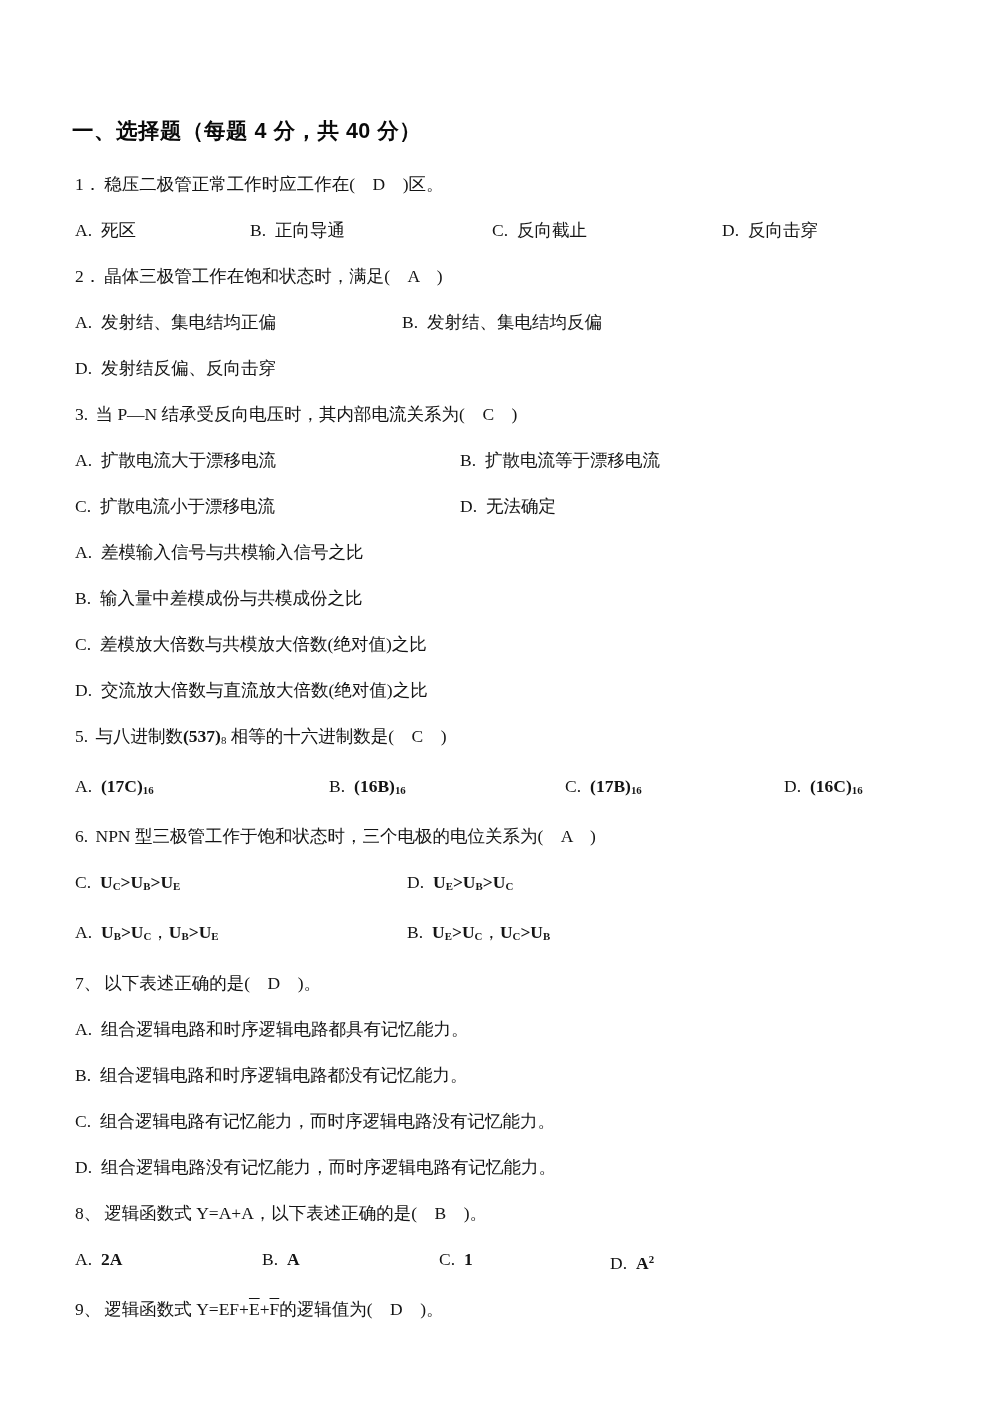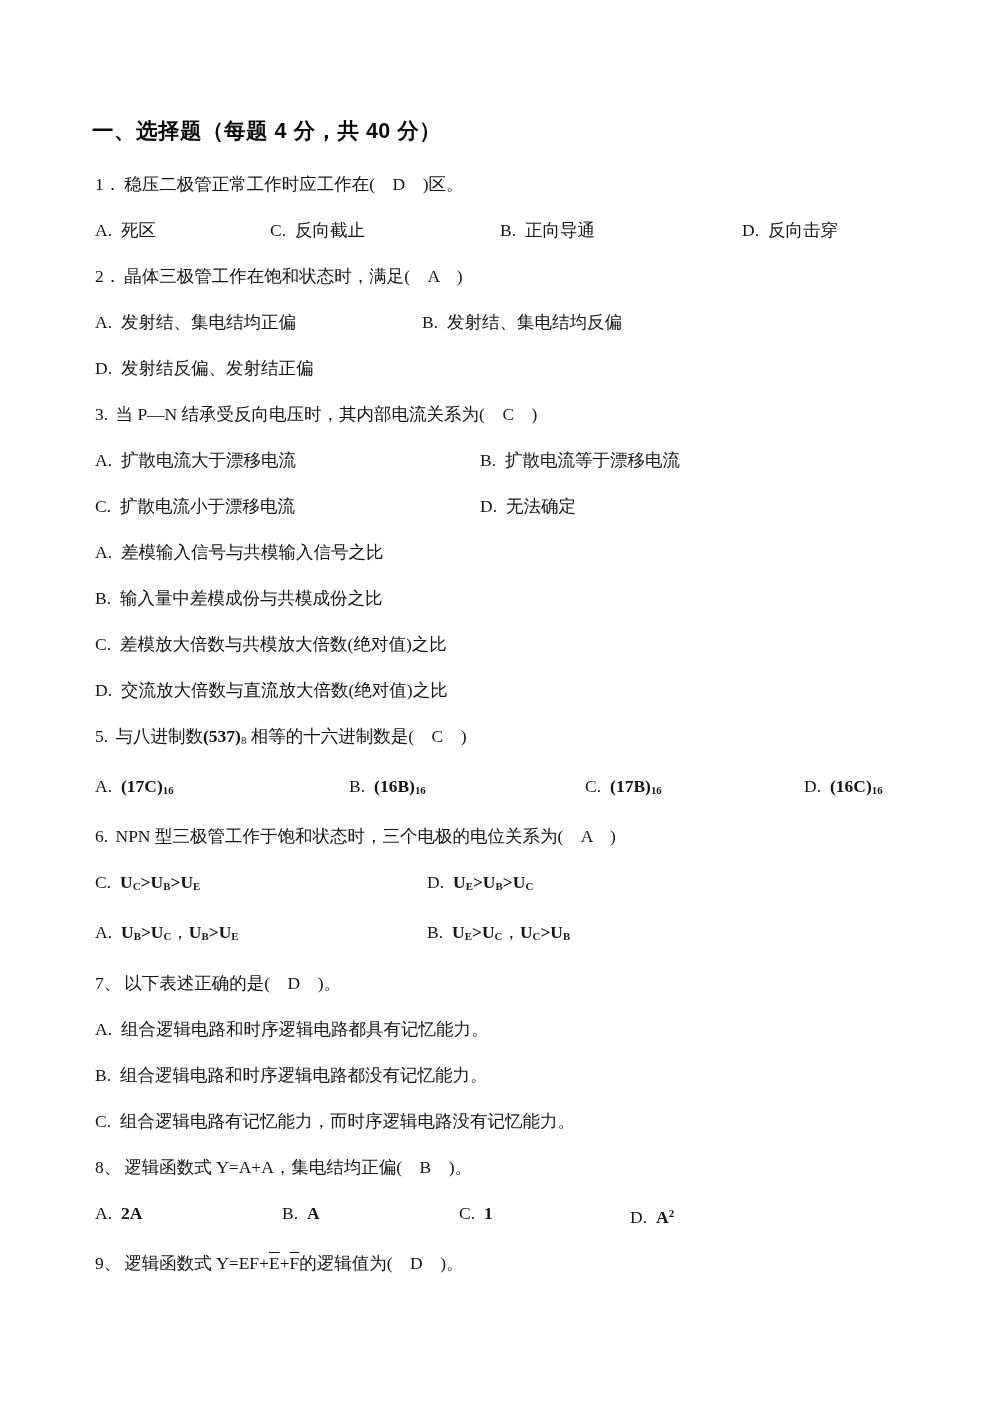--- a/index.html
+++ b/index.html
@@ -1,21 +1,21 @@
 <!DOCTYPE html>
 <html><head>
 <meta charset="utf-8">
 <style>
   html,body{margin:0;padding:0;background:#ffffff;}
   .page{
     position:relative;
     width:992px;height:1403px;
     box-sizing:border-box;
     background:#ffffff;
-    padding:114px 40px 0 92px;
+    padding:114px 40px 0 72px;
     overflow:hidden;
     color:#141414;
     font-family:"Liberation Serif","DejaVu Serif",serif;
   }
   .title{
     font-family:"Liberation Sans","DejaVu Sans",sans-serif;
     font-size:21.5px;font-weight:bold;
     line-height:34px;margin:0 0 15px 0;color:#0a0a0a;
     letter-spacing:0.5px;
   }
@@ -34,34 +34,34 @@
 <body>
 
 <div class="page">
 
   <h1 class="title">一、选择题（每题 4 分，共 40 分）</h1>
 
   <section>
     <p class="line"><span class="qnum">1．</span><span><span>稳压二极管正常工作时应工作在(　D　)区。</span></span></p>
     <p class="line row">
       <span class="opt" style="width:130px"><span class="olabel">A.</span><span><span>死区</span></span></span>
+      <span class="opt" style="width:197px"><span class="olabel">B.</span><span><span>正向导通</span></span></span>
       <span class="opt" style="width:185px"><span class="olabel">C.</span><span><span>反向截止</span></span></span>
-      <span class="opt" style="width:197px"><span class="olabel">B.</span><span><span>正向导通</span></span></span>
       <span class="opt"><span class="olabel">D.</span><span><span>反向击穿</span></span></span>
     </p>
   </section>
 
   <section>
     <p class="line"><span class="qnum">2．</span><span><span>晶体三极管工作在饱和状态时，满足(　A　)</span></span></p>
     <p class="line cols">
       <span class="opt" style="width:327px"><span class="olabel">A.</span><span><span>发射结、集电结均正偏</span></span></span>
       <span class="opt"><span class="olabel">B.</span><span><span>发射结、集电结均反偏</span></span></span>
     </p>
     <p class="line cols">
-      <span class="opt"><span class="olabel">D.</span><span><span>发射结反偏、发射结正偏</span></span></span>
+      <span class="opt"><span class="olabel">D.</span><span><span>发射结反偏、反向击穿</span></span></span>
     </p>
   </section>
 
   <section>
     <p class="line"><span class="qnum">3. </span><span><span>当 P—N 结承受反向电压时，其内部电流关系为(　C　)</span></span></p>
     <p class="line cols">
       <span class="opt" style="width:385px"><span class="olabel">A.</span><span><span>扩散电流大于漂移电流</span></span></span>
       <span class="opt"><span class="olabel">B.</span><span><span>扩散电流等于漂移电流</span></span></span>
     </p>
     <p class="line cols">
@@ -97,24 +97,25 @@
       <span class="opt" style="width:332px"><span class="olabel">A.</span><span><span class="b">U</span><span class="b sub">B</span><span class="b">&gt;U</span><span class="b sub">C</span><span>，</span><span class="b">U</span><span class="b sub">B</span><span class="b">&gt;U</span><span class="b sub">E</span></span></span>
       <span class="opt"><span class="olabel">B.</span><span><span class="b">U</span><span class="b sub">E</span><span class="b">&gt;U</span><span class="b sub">C</span><span>，</span><span class="b">U</span><span class="b sub">C</span><span class="b">&gt;U</span><span class="b sub">B</span></span></span>
     </p>
   </section>
 
   <section>
     <p class="line"><span class="qnum">7、</span><span><span>以下表述正确的是(　D　)。</span></span></p>
     <p class="line"><span class="olabel">A.</span><span><span>组合逻辑电路和时序逻辑电路都具有记忆能力。</span></span></p>
     <p class="line"><span class="olabel">B.</span><span><span>组合逻辑电路和时序逻辑电路都没有记忆能力。</span></span></p>
     <p class="line"><span class="olabel">C.</span><span><span>组合逻辑电路有记忆能力，而时序逻辑电路没有记忆能力。</span></span></p>
+    <p class="line"><span class="olabel">D.</span><span><span>组合逻辑电路没有记忆能力，而时序逻辑电路有记忆能力。</span></span></p>
   </section>
 
   <section>
-    <p class="line"><span class="qnum">8、</span><span><span>逻辑函数式 Y=A+A，集电结均正偏(　B　)。</span></span></p>
+    <p class="line"><span class="qnum">8、</span><span><span>逻辑函数式 Y=A+A，以下表述正确的是(　B　)。</span></span></p>
     <p class="line row">
       <span class="opt" style="width:142px"><span class="olabel">A.</span><span><span class="b">2A</span></span></span>
       <span class="opt" style="width:132px"><span class="olabel">B.</span><span><span class="b">A</span></span></span>
       <span class="opt" style="width:126px"><span class="olabel">C.</span><span><span class="b">1</span></span></span>
       <span class="opt"><span class="olabel">D.</span><span><span class="b">A</span><span class="b sup">2</span></span></span>
     </p>
   </section>
 
   <section>
     <p class="line"><span class="qnum">9、</span><span><span>逻辑函数式 Y=EF+</span><span class="ov">E</span><span>+</span><span class="ov">F</span><span>的逻辑值为(　D　)。</span></span></p>

